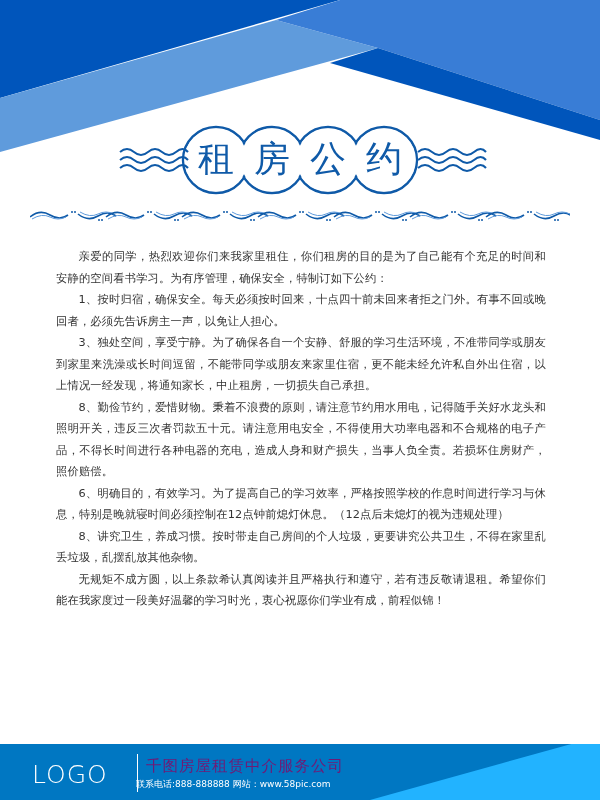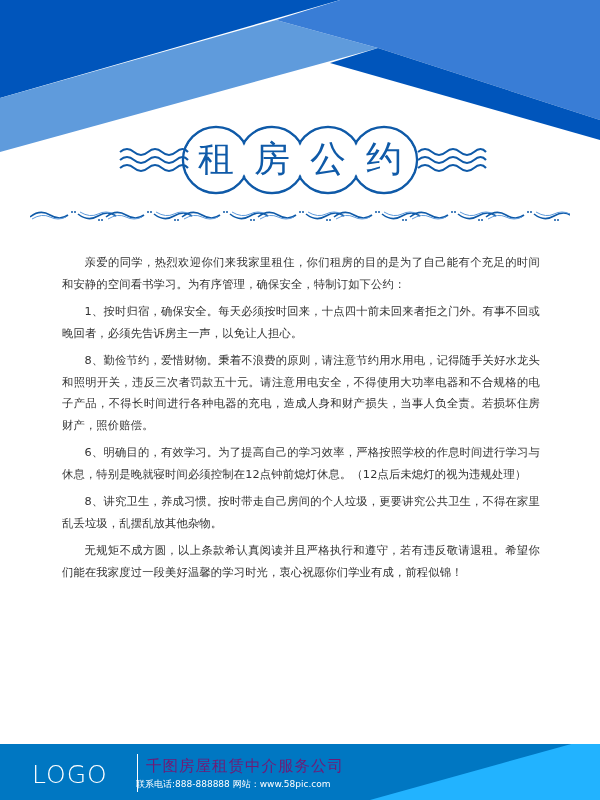--- a/index.html
+++ b/index.html
@@ -4,21 +4,21 @@
 <style>
   html, body { margin:0; padding:0; }
   body { width:600px; height:800px; position:relative; overflow:hidden; background:#ffffff; font-family:"DejaVu Sans", sans-serif; }
   .header-bg { position:absolute; left:0; top:0; width:600px; height:180px; }
   .title-wrap { position:absolute; left:0; top:122px; width:600px; height:76px; }
   .title-svg { position:absolute; left:0; top:0; }
   .title-chars { position:absolute; left:0; top:0; width:600px; height:76px; }
   .title-char { position:absolute; top:11px; width:52px; text-align:center; font-size:36px; line-height:52px; color:#0f5aa8; font-family:"DejaVu Sans", sans-serif; }
   .divider { position:absolute; left:30px; top:208px; }
   .content { position:absolute; left:56px; top:246px; width:490px; font-size:11.3px; line-height:21.5px; color:#333333; letter-spacing:0.15px; }
-  .content p { margin:6px; text-indent:2em; text-align:justify; }
+  .content p { margin:0; text-indent:2em; text-align:justify; }
   .footer { position:absolute; left:0; top:744px; width:600px; height:56px; }
   .footer-bg { position:absolute; left:0; top:0; }
   .logo { position:absolute; left:32px; top:760px; font-size:25px; color:#ffffff; font-family:"DejaVu Sans", sans-serif; letter-spacing:1px; font-weight:300; }
   .vsep { position:absolute; left:137px; top:754px; width:1px; height:38px; background:#ffffff; }
   .company { position:absolute; left:146px; top:756px; font-size:15.5px; color:#701a75; letter-spacing:1px; }
   .contact { position:absolute; left:136px; top:778px; font-size:9px; color:#ffffff; }
 </style>
 </head>
 <body>
 
@@ -84,20 +84,21 @@
   <use href="#orn" x="152"></use>
   <use href="#orn" x="228"></use>
   <use href="#orn" x="304"></use>
   <use href="#orn" x="380"></use>
   <use href="#orn" x="456"></use>
 </svg>
 
 <div class="content">
   <p>亲爱的同学，热烈欢迎你们来我家里租住，你们租房的目的是为了自己能有个充足的时间和安静的空间看书学习。为有序管理，确保安全，特制订如下公约：</p>
   <p>1、按时归宿，确保安全。每天必须按时回来，十点四十前未回来者拒之门外。有事不回或晚回者，必须先告诉房主一声，以免让人担心。</p>
+  <p>3、独处空间，享受宁静。为了确保各自一个安静、舒服的学习生活环境，不准带同学或朋友到家里来洗澡或长时间逗留，不能带同学或朋友来家里住宿，更不能未经允许私自外出住宿，以上情况一经发现，将通知家长，中止租房，一切损失自己承担。</p>
   <p>8、勤俭节约，爱惜财物。秉着不浪费的原则，请注意节约用水用电，记得随手关好水龙头和照明开关，违反三次者罚款五十元。请注意用电安全，不得使用大功率电器和不合规格的电子产品，不得长时间进行各种电器的充电，造成人身和财产损失，当事人负全责。若损坏住房财产，照价赔偿。</p>
   <p>6、明确目的，有效学习。为了提高自己的学习效率，严格按照学校的作息时间进行学习与休息，特别是晚就寝时间必须控制在12点钟前熄灯休息。（12点后未熄灯的视为违规处理）</p>
   <p>8、讲究卫生，养成习惯。按时带走自己房间的个人垃圾，更要讲究公共卫生，不得在家里乱丢垃圾，乱摆乱放其他杂物。</p>
   <p>无规矩不成方圆，以上条款希认真阅读并且严格执行和遵守，若有违反敬请退租。希望你们能在我家度过一段美好温馨的学习时光，衷心祝愿你们学业有成，前程似锦！</p>
 </div>
 
 <div class="footer">
   <svg class="footer-bg" width="600" height="56" viewBox="0 0 600 56">
     <rect x="0" y="0" width="600" height="56" fill="#0077C2"></rect>
     <polygon points="370,56 600,-8 600,56" fill="#22B3FF"></polygon>

